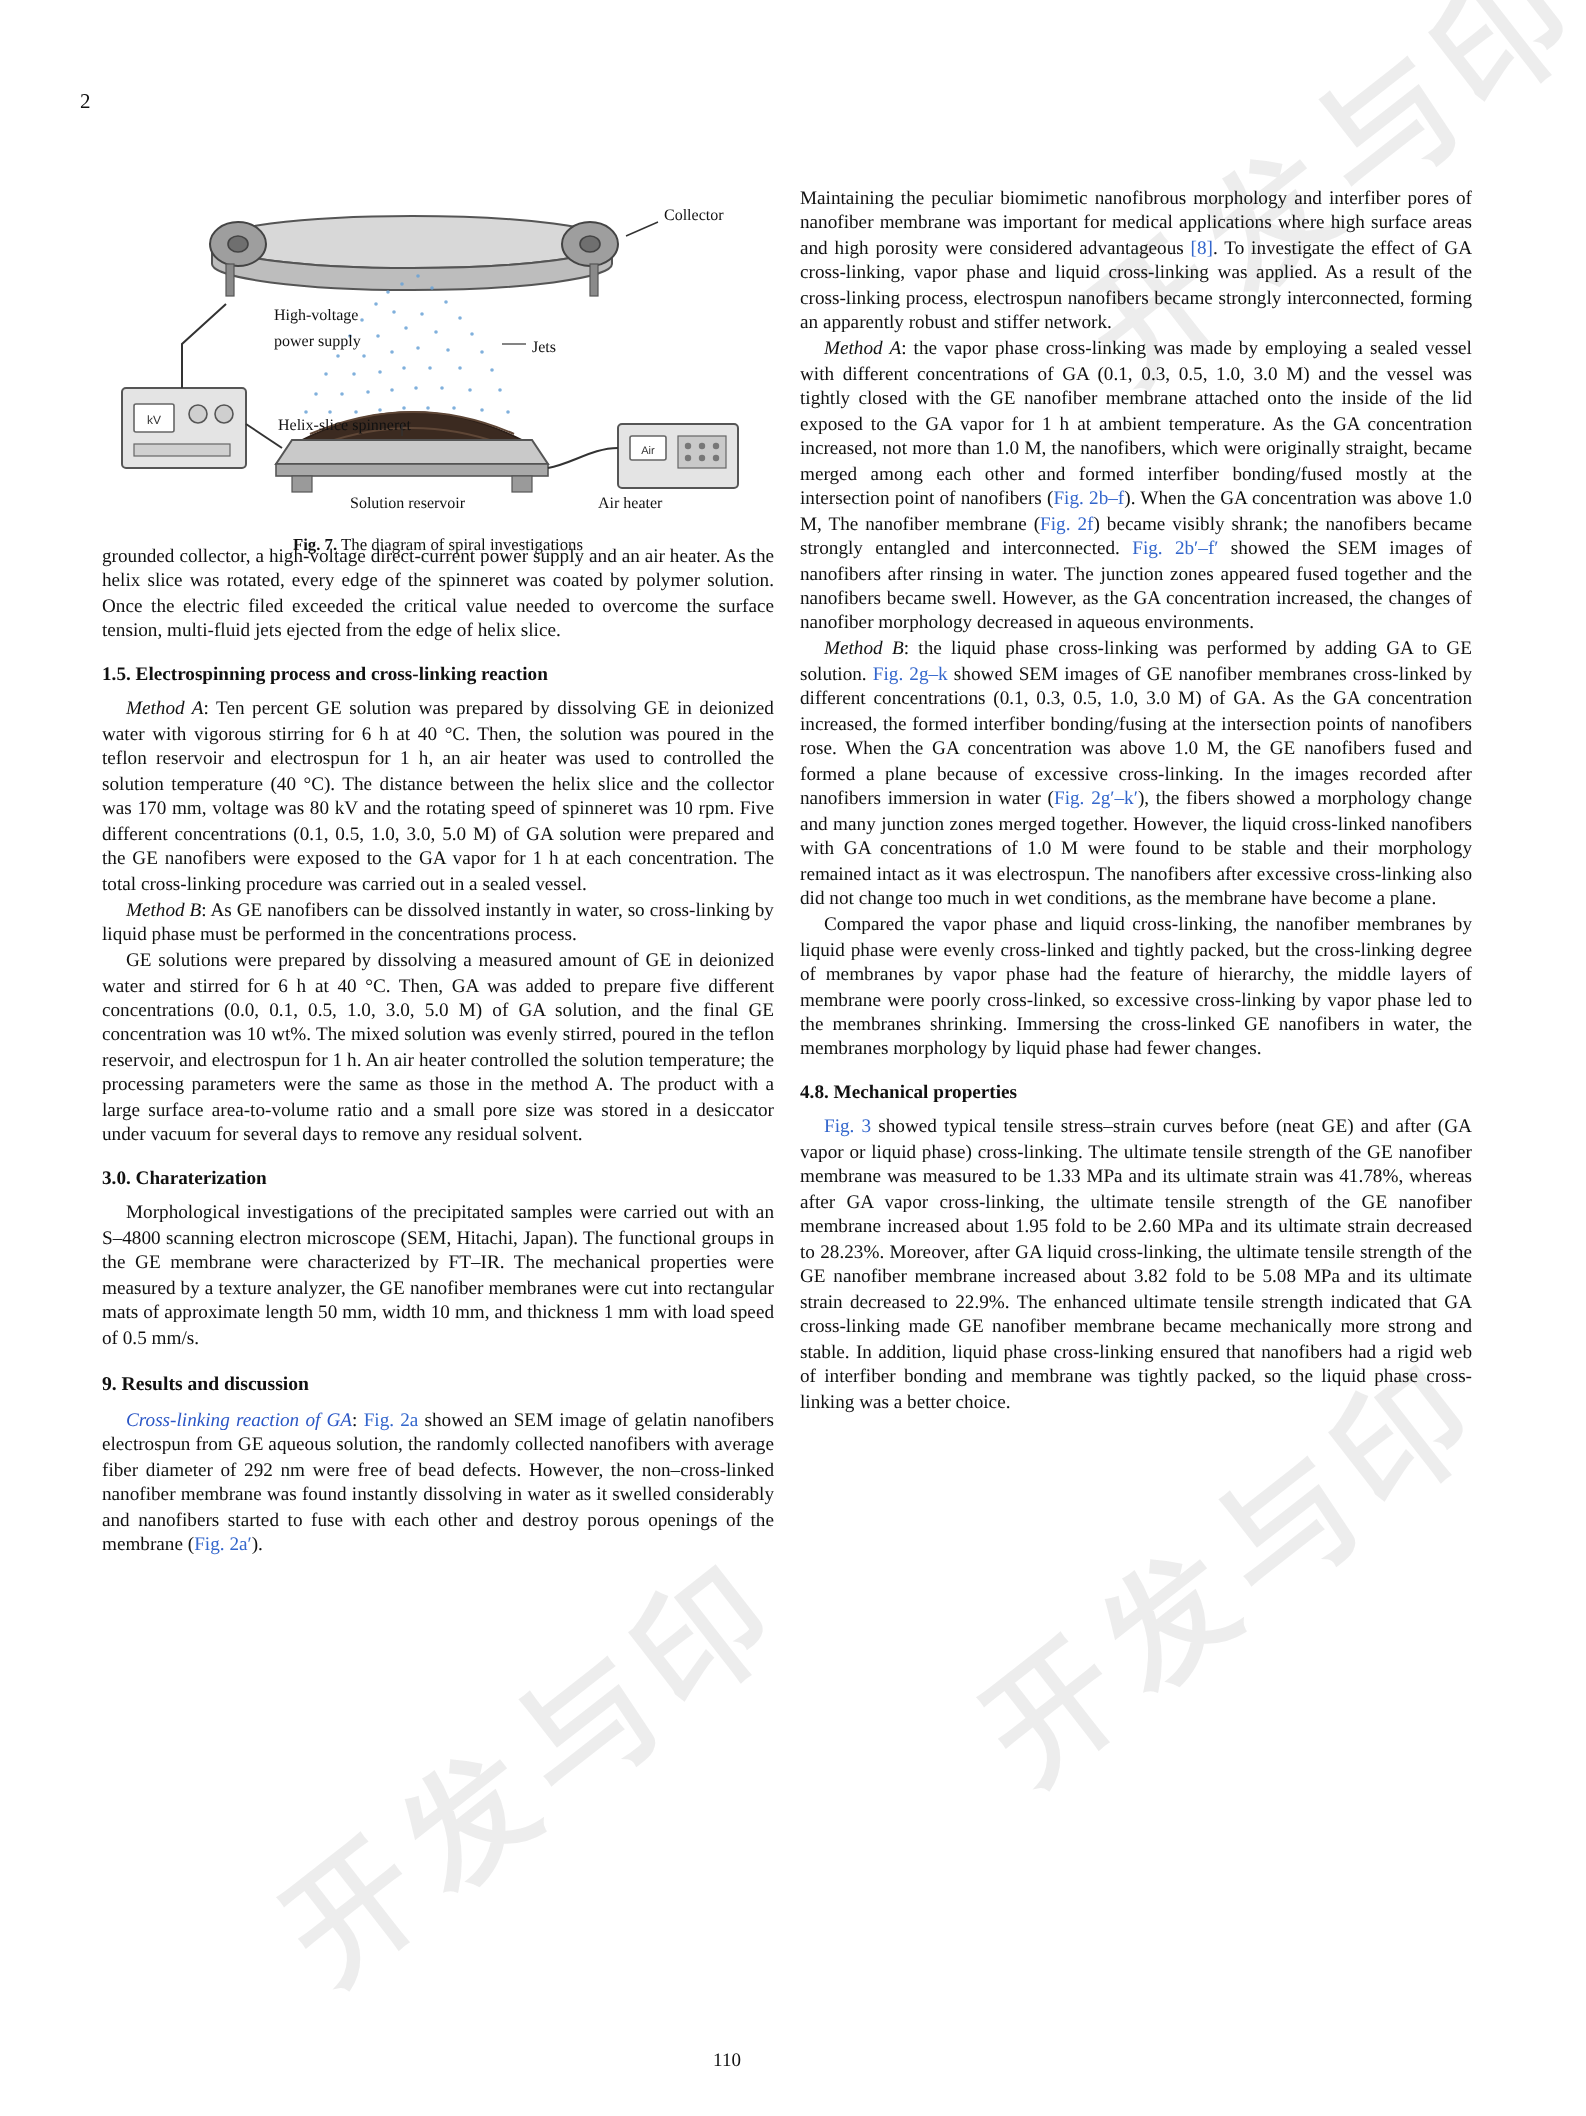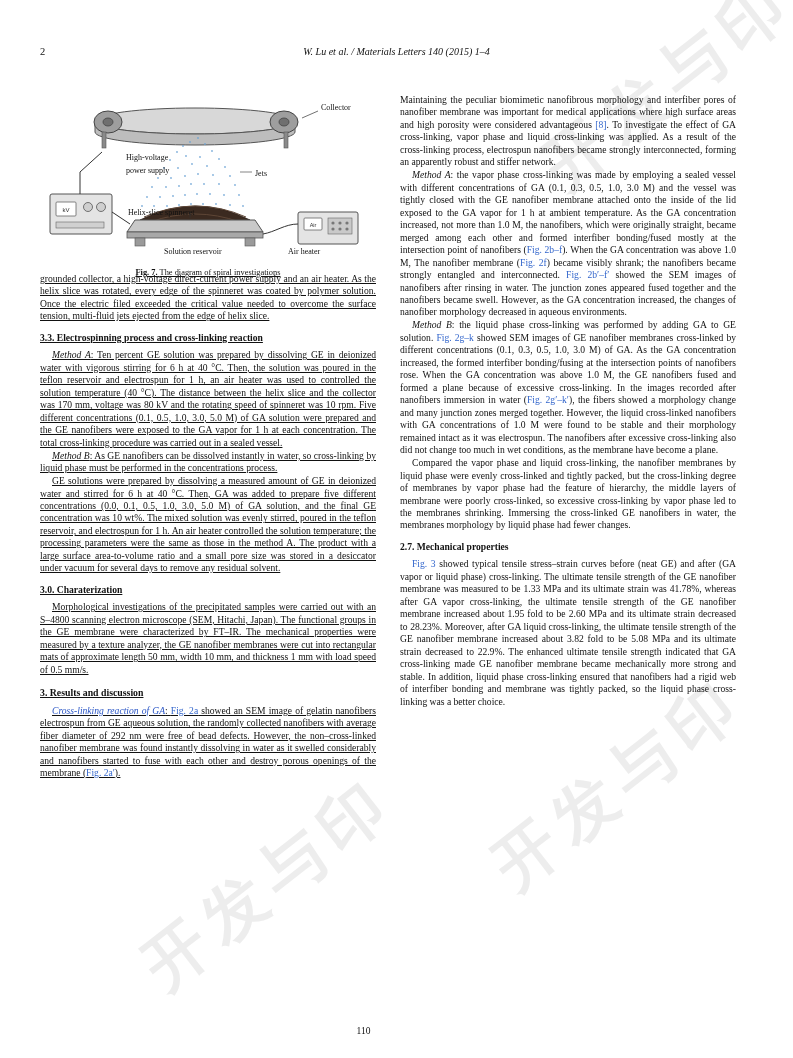--- a/index.html
+++ b/index.html
@@ -66,21 +66,21 @@
 
   .col {
     position: absolute;
     top: 78px;
     width: 336px;
     font-size: 9.6px;
     line-height: 1.30;
     text-align: justify;
     margin-top: 16px;
   }
-  .col.left { left: 40px; text-decoration: underline; }
+  .col.left { left: 51px; }
   .col.right { left: 400px; }
 
   p {
     margin: 0 0 0.5px 0;
     text-indent: 12px;
   }
   p.noindent { text-indent: 0; }
 
   .sec-title {
     font-weight: bold;
@@ -129,21 +129,20 @@
 <body>
 
 <div class="page">
 
   <div class="watermark wm1">开发与印</div>
   <div class="watermark wm2">开发与印</div>
   <div class="watermark wm3">开发与印</div>
 
   <div class="header">
     <span class="pageno">2</span>
-    <span class="runhead">W. Lu et al. / Materials Letters 140 (2015) 1–4</span>
   </div>
 
   <div class="col left">
 
     <div class="figure">
       <svg class="fig-svg" width="336" height="170" viewBox="0 0 336 170">
 
         <g>
           <ellipse cx="155" cy="27" rx="100" ry="13" fill="#d8d8d8" stroke="#555" stroke-width="1"></ellipse>
           <path d="M55 27 a100 13 0 0 0 200 0 l0 11 a100 13 0 0 1 -200 0 z" fill="#bdbdbd" stroke="#555" stroke-width="1"></path>
@@ -258,49 +257,49 @@
       </svg>
 
       <div class="fig-caption">
         <b>Fig. 7.</b>
         <span>The diagram of spiral investigations</span>
       </div>
     </div>
 
     <p class="noindent">grounded collector, a high-voltage direct-current power supply and an air heater. As the helix slice was rotated, every edge of the spinneret was coated by polymer solution. Once the electric filed exceeded the critical value needed to overcome the surface tension, multi-fluid jets ejected from the edge of helix slice.</p>
 
-    <div class="subsec-title">3.3. Electrospinning process and cross-linking reaction</div>
+    <div class="subsec-title">1.5. Electrospinning process and cross-linking reaction</div>
 
     <p><span class="em">Method A</span><span>: Ten percent GE solution was prepared by dissolving GE in deionized water with vigorous stirring for 6 h at 40 °C. Then, the solution was poured in the teflon reservoir and electrospun for 1 h, an air heater was used to controlled the solution temperature (40 °C). The distance between the helix slice and the collector was 170 mm, voltage was 80 kV and the rotating speed of spinneret was 10 rpm. Five different concentrations (0.1, 0.5, 1.0, 3.0, 5.0 M) of GA solution were prepared and the GE nanofibers were exposed to the GA vapor for 1 h at each concentration. The total cross-linking procedure was carried out in a sealed vessel.</span></p>
 
     <p><span class="em">Method B</span><span>: As GE nanofibers can be dissolved instantly in water, so cross-linking by liquid phase must be performed in the concentrations process.</span></p>
 
     <p>GE solutions were prepared by dissolving a measured amount of GE in deionized water and stirred for 6 h at 40 °C. Then, GA was added to prepare five different concentrations (0.0, 0.1, 0.5, 1.0, 3.0, 5.0 M) of GA solution, and the final GE concentration was 10 wt%. The mixed solution was evenly stirred, poured in the teflon reservoir, and electrospun for 1 h. An air heater controlled the solution temperature; the processing parameters were the same as those in the method A. The product with a large surface area-to-volume ratio and a small pore size was stored in a desiccator under vacuum for several days to remove any residual solvent.</p>
 
     <div class="subsec-title">3.0. Charaterization</div>
 
     <p>Morphological investigations of the precipitated samples were carried out with an S–4800 scanning electron microscope (SEM, Hitachi, Japan). The functional groups in the GE membrane were characterized by FT–IR. The mechanical properties were measured by a texture analyzer, the GE nanofiber membranes were cut into rectangular mats of approximate length 50 mm, width 10 mm, and thickness 1 mm with load speed of 0.5 mm/s.</p>
 
-    <div class="sec-title spaced-top">3. Results and discussion</div>
+    <div class="sec-title spaced-top">9. Results and discussion</div>
 
     <p><span class="em lnk">Cross-linking reaction of GA</span><span>: </span><span class="lnk-blue">Fig. 2a</span><span> showed an SEM image of gelatin nanofibers electrospun from GE aqueous solution, the randomly collected nanofibers with average fiber diameter of 292 nm were free of bead defects. However, the non–cross-linked nanofiber membrane was found instantly dissolving in water as it swelled considerably and nanofibers started to fuse with each other and destroy porous openings of the membrane (</span><span class="lnk-blue">Fig. 2a′</span><span>).</span></p>
 
   </div>
 
   <div class="col right">
 
     <p class="noindent"><span>Maintaining the peculiar biomimetic nanofibrous morphology and interfiber pores of nanofiber membrane was important for medical applications where high surface areas and high porosity were considered advantageous </span><span class="lnk-blue">[8]</span><span>. To investigate the effect of GA cross-linking, vapor phase and liquid cross-linking was applied. As a result of the cross-linking process, electrospun nanofibers became strongly interconnected, forming an apparently robust and stiffer network.</span></p>
 
     <p><span class="em">Method A</span><span>: the vapor phase cross-linking was made by employing a sealed vessel with different concentrations of GA (0.1, 0.3, 0.5, 1.0, 3.0 M) and the vessel was tightly closed with the GE nanofiber membrane attached onto the inside of the lid exposed to the GA vapor for 1 h at ambient temperature. As the GA concentration increased, not more than 1.0 M, the nanofibers, which were originally straight, became merged among each other and formed interfiber bonding/fused mostly at the intersection point of nanofibers (</span><span class="lnk-blue">Fig. 2b–f</span><span>). When the GA concentration was above 1.0 M, The nanofiber membrane (</span><span class="lnk-blue">Fig. 2f</span><span>) became visibly shrank; the nanofibers became strongly entangled and interconnected. </span><span class="lnk-blue">Fig. 2b′–f′</span><span> showed the SEM images of nanofibers after rinsing in water. The junction zones appeared fused together and the nanofibers became swell. However, as the GA concentration increased, the changes of nanofiber morphology decreased in aqueous environments.</span></p>
 
     <p><span class="em">Method B</span><span>: the liquid phase cross-linking was performed by adding GA to GE solution. </span><span class="lnk-blue">Fig. 2g–k</span><span> showed SEM images of GE nanofiber membranes cross-linked by different concentrations (0.1, 0.3, 0.5, 1.0, 3.0 M) of GA. As the GA concentration increased, the formed interfiber bonding/fusing at the intersection points of nanofibers rose. When the GA concentration was above 1.0 M, the GE nanofibers fused and formed a plane because of excessive cross-linking. In the images recorded after nanofibers immersion in water (</span><span class="lnk-blue">Fig. 2g′–k′</span><span>), the fibers showed a morphology change and many junction zones merged together. However, the liquid cross-linked nanofibers with GA concentrations of 1.0 M were found to be stable and their morphology remained intact as it was electrospun. The nanofibers after excessive cross-linking also did not change too much in wet conditions, as the membrane have become a plane.</span></p>
 
     <p>Compared the vapor phase and liquid cross-linking, the nanofiber membranes by liquid phase were evenly cross-linked and tightly packed, but the cross-linking degree of membranes by vapor phase had the feature of hierarchy, the middle layers of membrane were poorly cross-linked, so excessive cross-linking by vapor phase led to the membranes shrinking. Immersing the cross-linked GE nanofibers in water, the membranes morphology by liquid phase had fewer changes.</p>
 
-    <div class="subsec-title">2.7. Mechanical properties</div>
+    <div class="subsec-title">4.8. Mechanical properties</div>
 
     <p><span></span><span class="lnk-blue">Fig. 3</span><span> showed typical tensile stress–strain curves before (neat GE) and after (GA vapor or liquid phase) cross-linking. The ultimate tensile strength of the GE nanofiber membrane was measured to be 1.33 MPa and its ultimate strain was 41.78%, whereas after GA vapor cross-linking, the ultimate tensile strength of the GE nanofiber membrane increased about 1.95 fold to be 2.60 MPa and its ultimate strain decreased to 28.23%. Moreover, after GA liquid cross-linking, the ultimate tensile strength of the GE nanofiber membrane increased about 3.82 fold to be 5.08 MPa and its ultimate strain decreased to 22.9%. The enhanced ultimate tensile strength indicated that GA cross-linking made GE nanofiber membrane became mechanically more strong and stable. In addition, liquid phase cross-linking ensured that nanofibers had a rigid web of interfiber bonding and membrane was tightly packed, so the liquid phase cross-linking was a better choice.</span></p>
 
   </div>
 
   <div class="footer-pageno">110</div>
 
 </div>
 
 </body></html>

